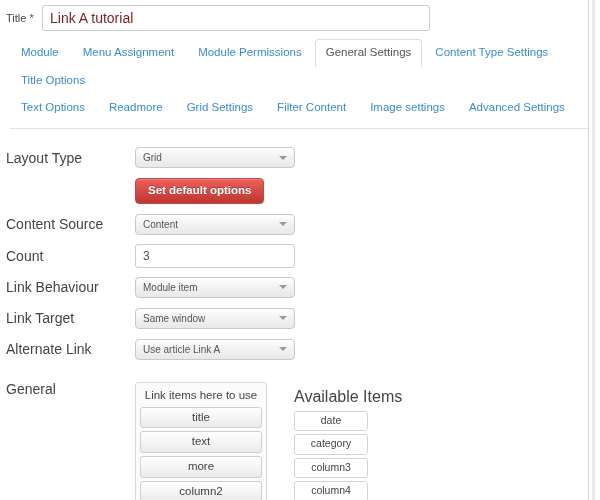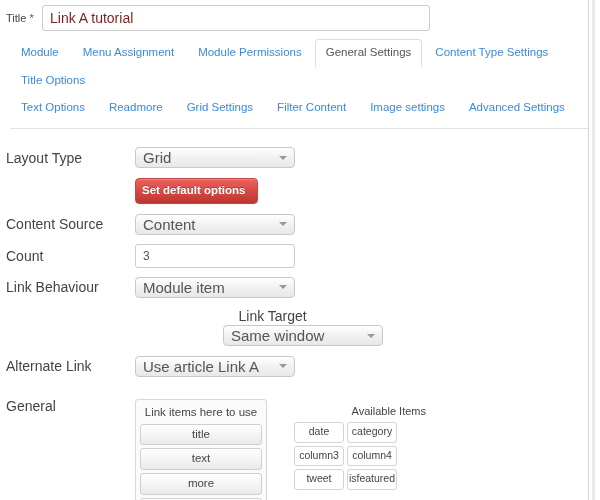--- a/index.html
+++ b/index.html
@@ -135,21 +135,21 @@
 
   select.styled,
   .fake-select {
     width: 160px;
     height: 21px;
     box-sizing: border-box;
     border: 1px solid #c8c8c8;
     border-radius: 4px;
     background: linear-gradient(to bottom, #ffffff 0%, #f0f0f0 55%, #e8e8e8 100%);
     font-family: "Liberation Sans", sans-serif;
-    font-size: 15px;
+    font-size: 10px;
     color: #555555;
     padding: 0 18px 0 7px;
     line-height: 19px;
     position: relative;
     cursor: pointer;
     -webkit-appearance: none;
     appearance: none;
   }
   .fake-select .caret {
     position: absolute;
@@ -180,21 +180,21 @@
   .btn-danger {
     display: inline-block;
     border: 1px solid #b94a48;
     border-radius: 4px;
     background: linear-gradient(to bottom, #ee5f5b 0%, #bd362f 100%);
     color: #ffffff;
     font-family: "Liberation Sans", sans-serif;
     font-size: 11.5px;
     font-weight: bold;
     line-height: 1;
-    padding: 6px 11px 7px 6px;
+    padding: 6px 11px 7px 12px;
     cursor: pointer;
     text-shadow: 0 -1px 0 rgba(0,0,0,0.25);
     box-shadow: inset 0 1px 0 rgba(255,255,255,0.2), 0 1px 2px rgba(0,0,0,0.05);
   }
 
   
   .layout-area {
     display: flex;
     align-items: flex-start;
     margin-top: 2px;
@@ -229,33 +229,33 @@
   }
   .drag-item:last-child {
     margin-bottom: 0;
   }
 
   .avail-box {
     margin-left: 27px;
     width: 132px;
   }
   .avail-title {
-    text-align: right;
-    font-size: 11px;
+    text-align: left;
+    font-size: 16px;
     color: #444444;
     padding: 6px 0 5px 0;
     line-height: 1.1;
   }
   .avail-grid {
     display: flex;
     flex-wrap: wrap;
     gap: 3px;
   }
   .avail-item {
-    width: 50px;
+    width: 74px;
     border: 1px solid #d4d4d4;
     border-radius: 3px;
     background: #ffffff;
     font-size: 10.5px;
     color: #444444;
     text-align: center;
     padding: 3px 0 4px 0;
     cursor: move;
     line-height: 1.1;
     box-sizing: border-box;
@@ -334,21 +334,21 @@
   <div class="field-row">
     <div class="field-label">Link Behaviour</div>
     <div class="field-control">
       <div class="fake-select">
         <span>Module item</span>
         <span class="caret"></span>
       </div>
     </div>
   </div>
 
-  <div class="field-row" style="flex-direction:column;">
+  <div class="field-row" style="">
     <div class="field-label">Link Target</div>
     <div class="field-control">
       <div class="fake-select">
         <span>Same window</span>
         <span class="caret"></span>
       </div>
     </div>
   </div>
 
   <div class="field-row" style="margin-bottom:20px;">

